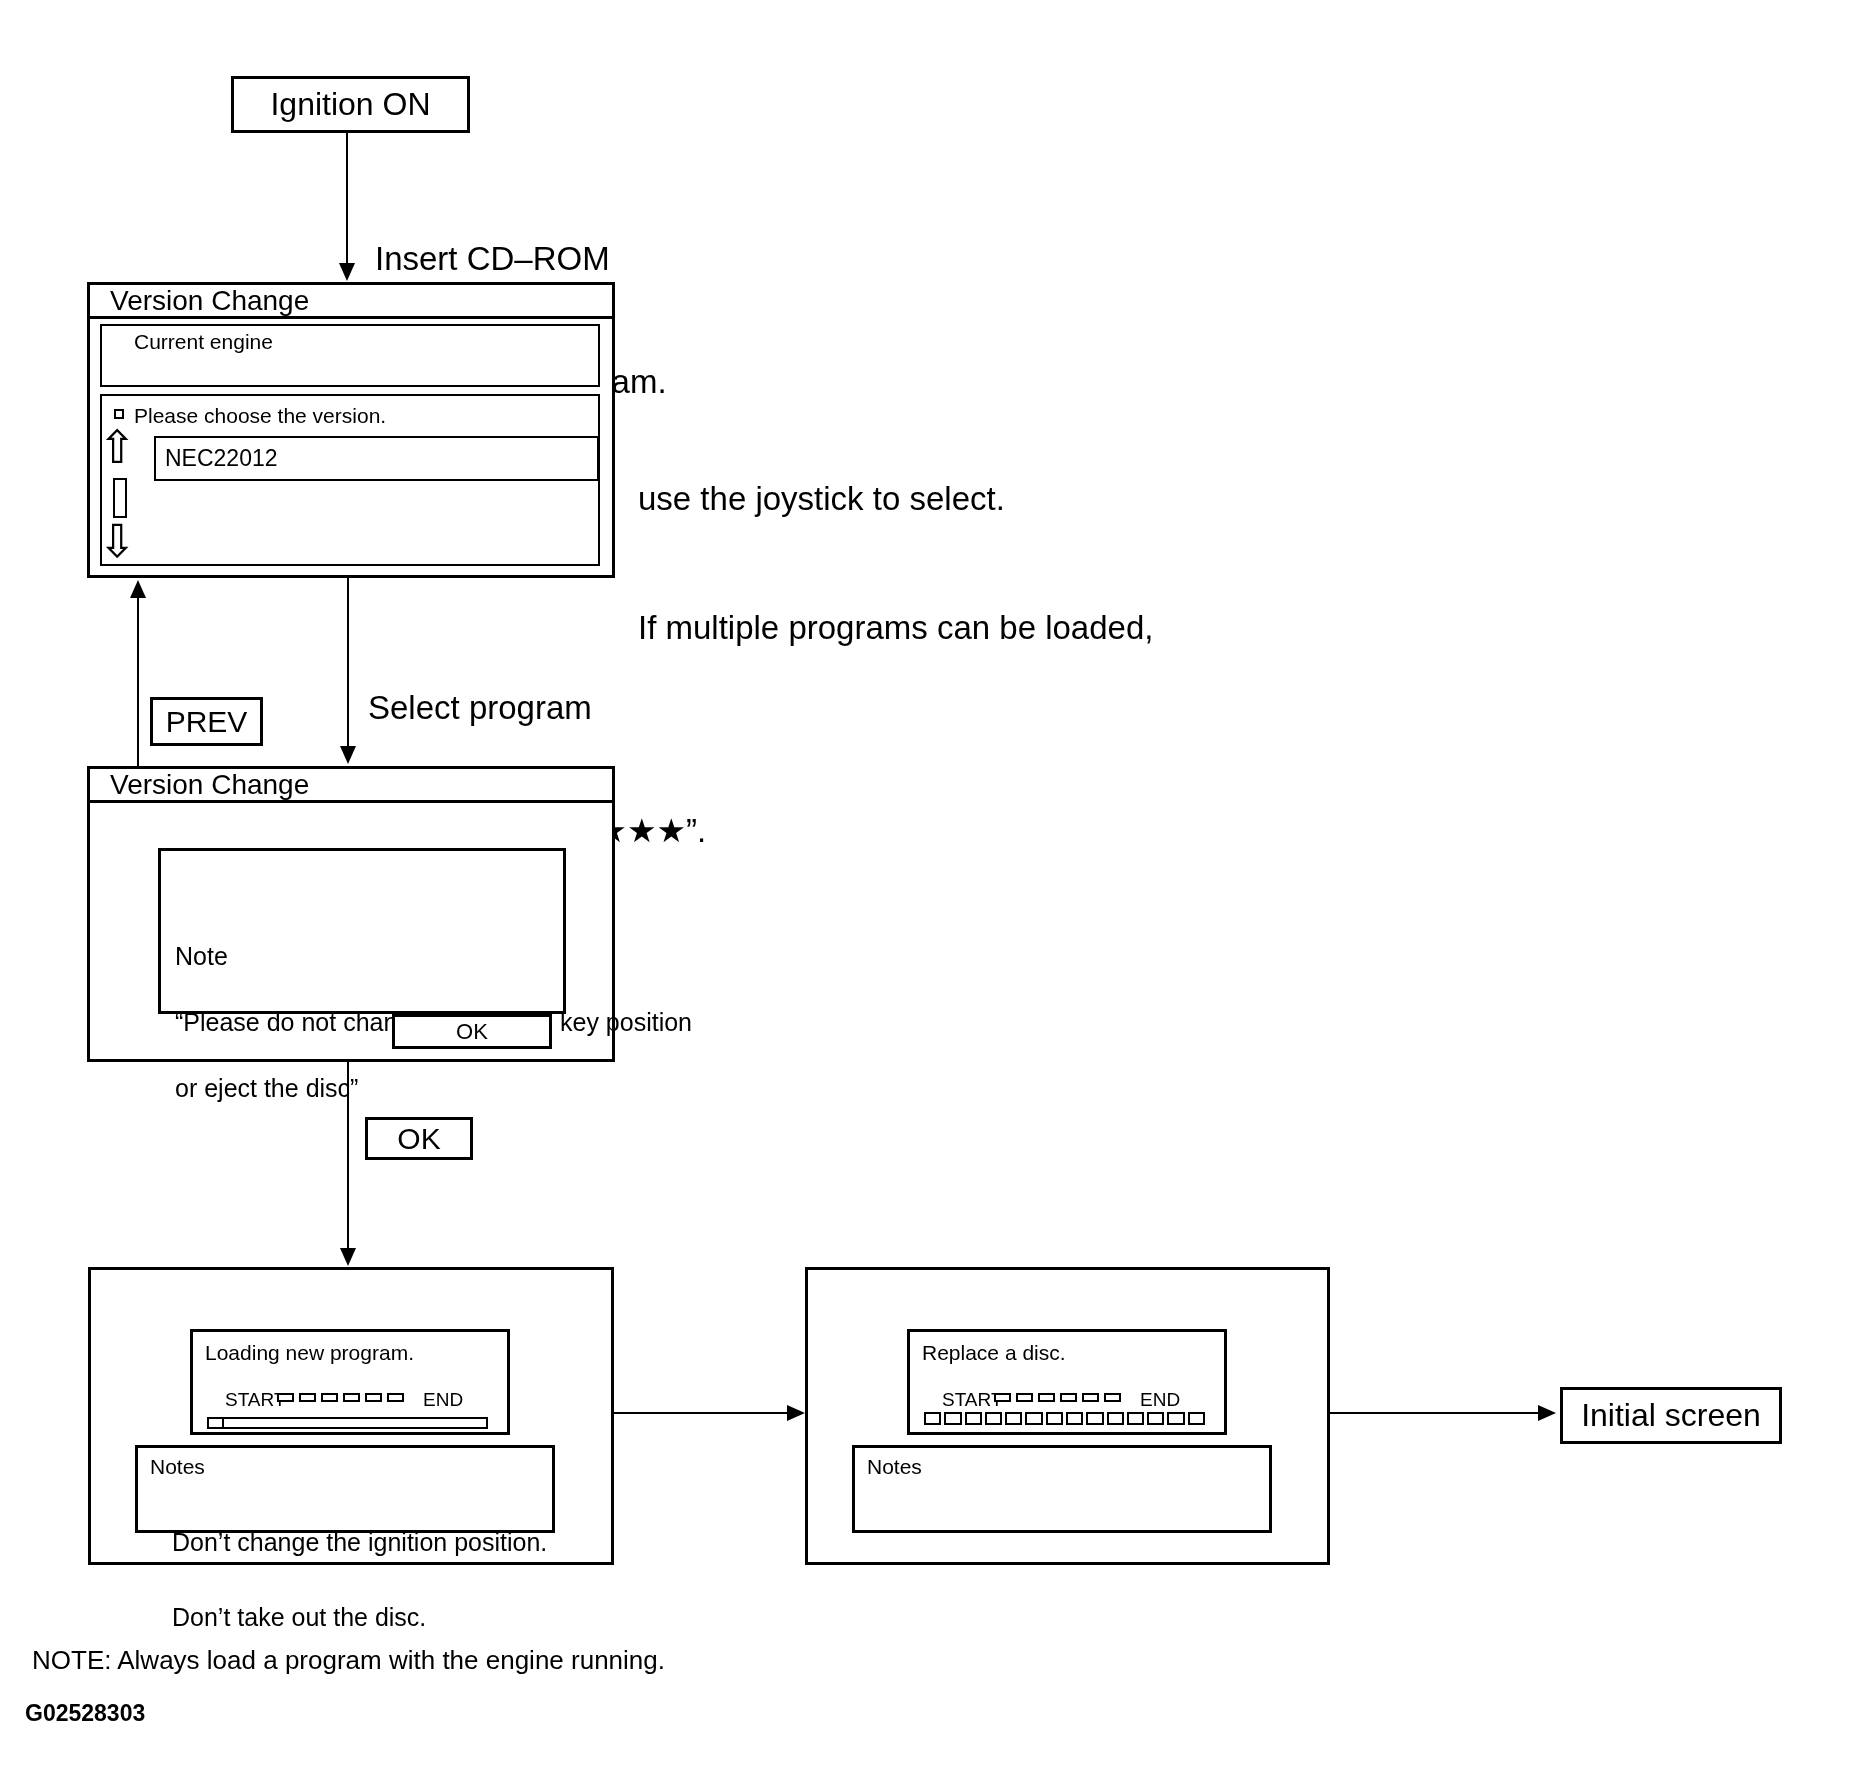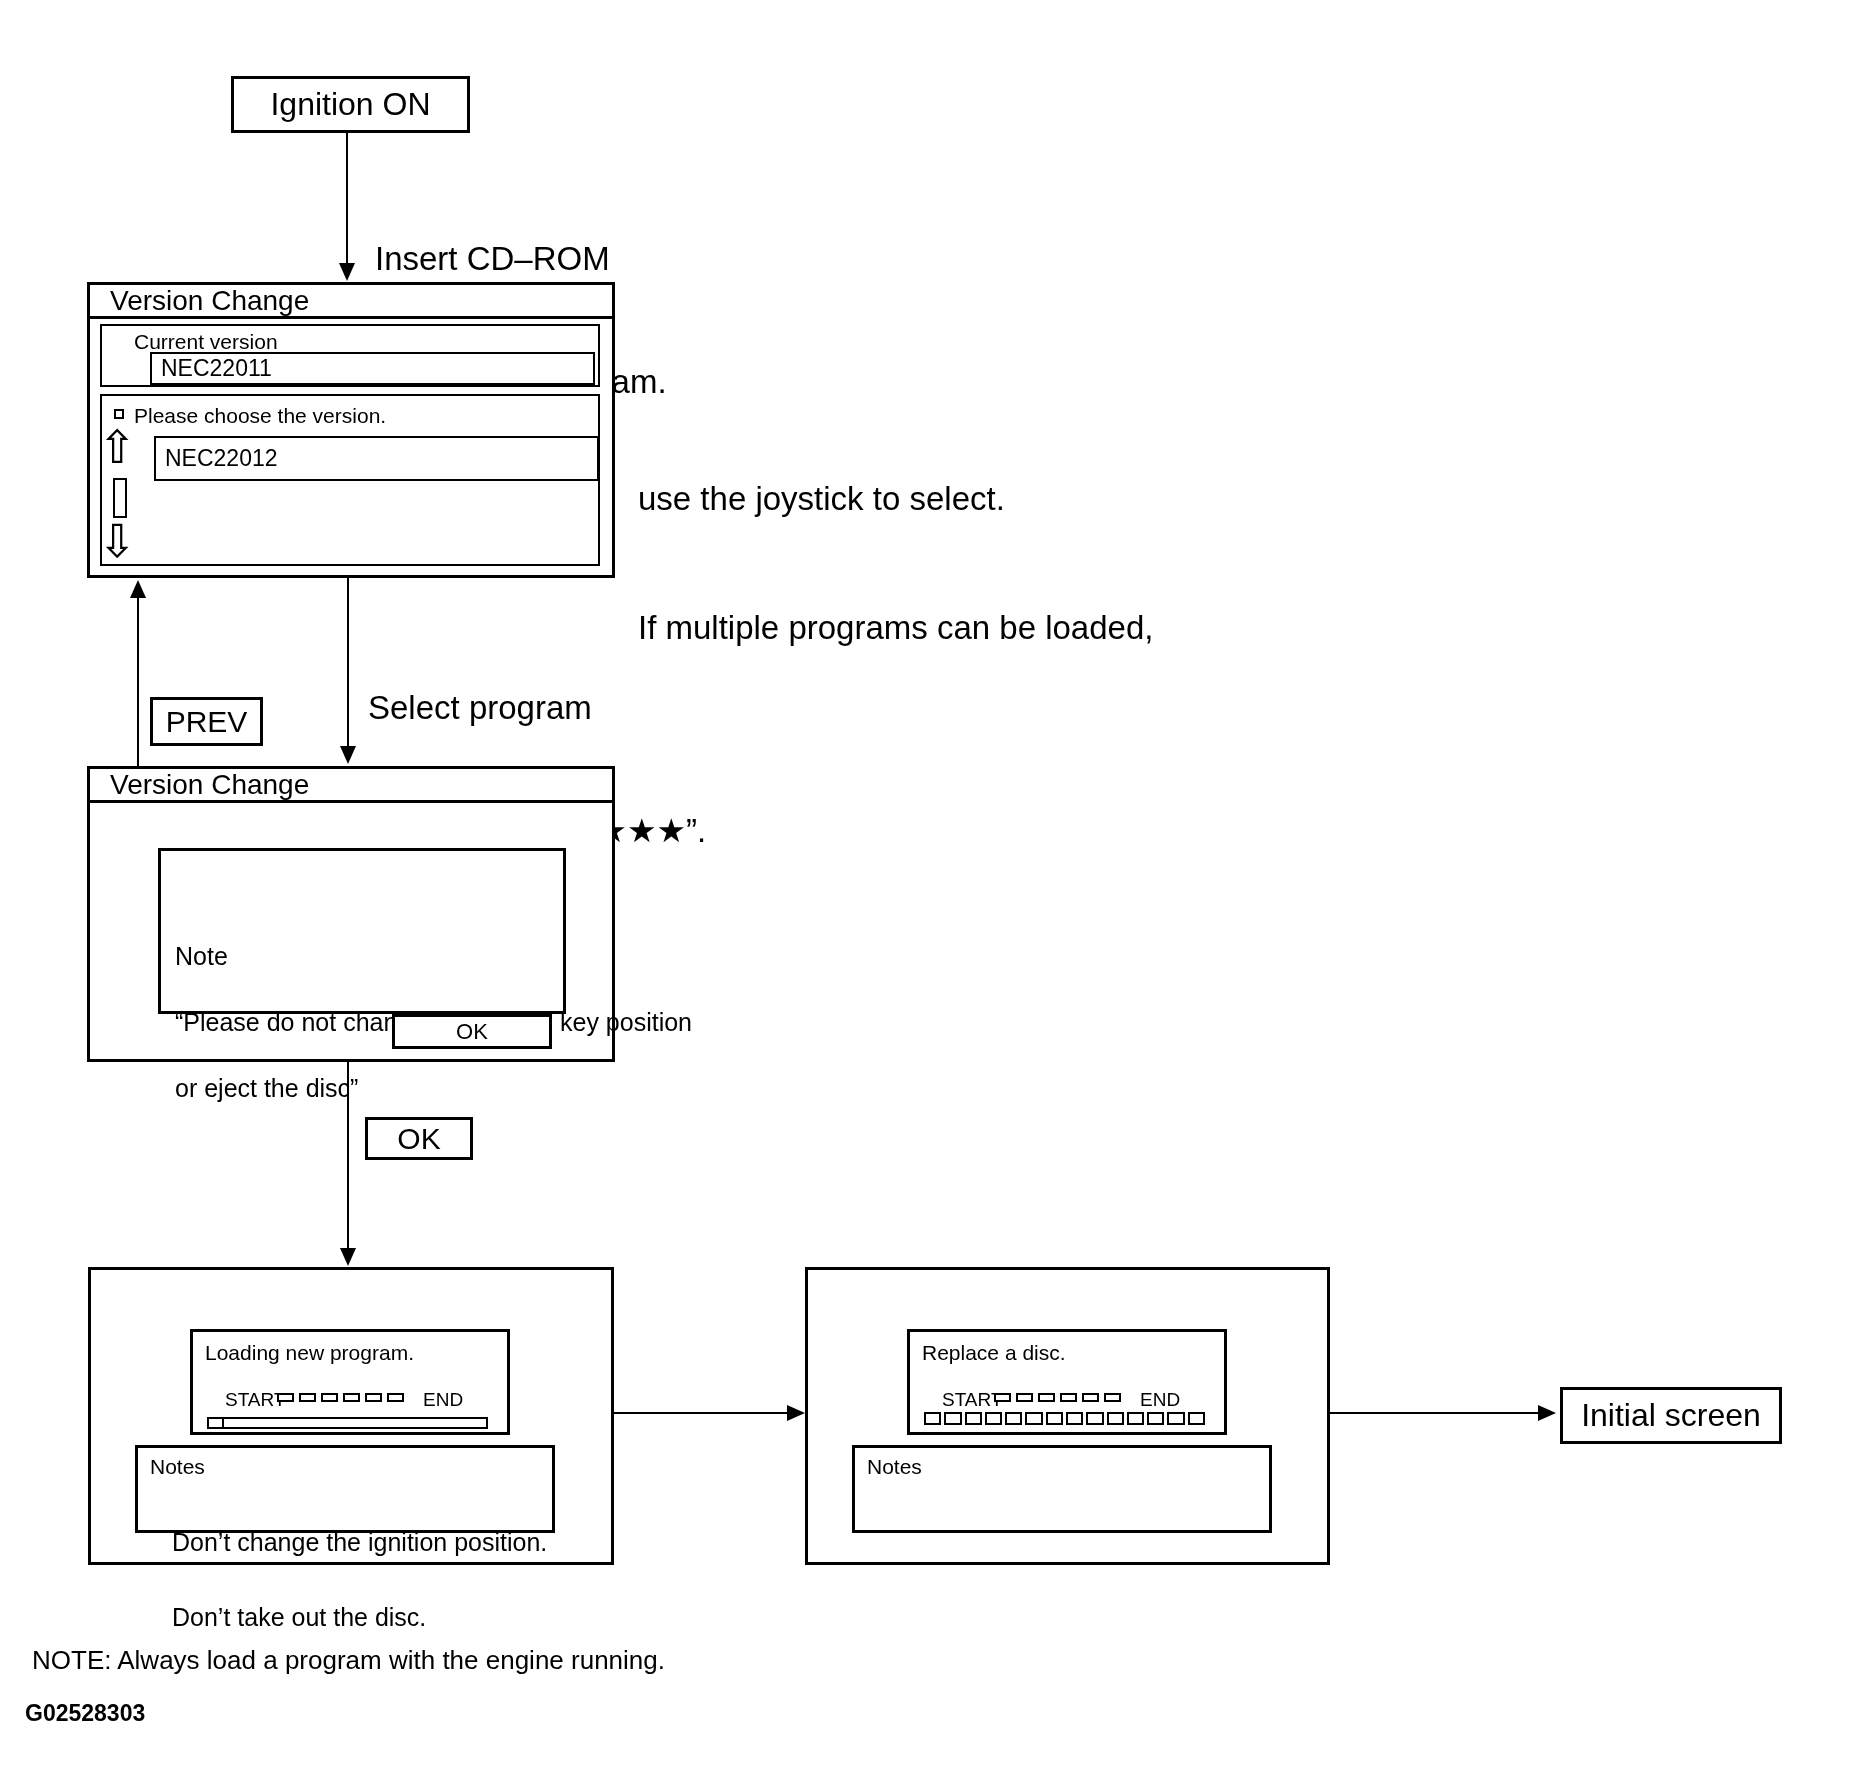--- a/index.html
+++ b/index.html
@@ -51,24 +51,21 @@
     <div>Insert CD–ROM</div>
     <div>for special program.</div>
   </div>
 
   <div class="box" style="left:87px;top:282px;width:528px;height:296px">
     <div class="titlebar">
       <span>Version Change</span>
     </div>
   </div>
   <div class="panel" style="left:100px;top:324px;width:500px;height:63px">
-    <div class="txt f21" style="left:32px;top:3px">Current version</div>
-  </div>
-  <div class="field" style="left:150px;top:352px;width:445px;height:33px">
-    <span>NEC22011</span>
+    <div class="txt f21" style="left:32px;top:3px">Current engine</div>
   </div>
   <div class="panel" style="left:100px;top:394px;width:500px;height:172px">
     <div style="position:absolute;left:12px;top:13px;width:10px;height:10px;border:2px solid #000"></div>
     <div class="txt f21" style="left:32px;top:7px">Please choose the version.</div>
   </div>
   <div class="field" style="left:154px;top:436px;width:445px;height:45px">
     <span>NEC22012</span>
   </div>
   <div class="glyph" style="left:98px;top:424px;font-size:46px">⇧</div>
   <div style="position:absolute;left:113px;top:478px;width:14px;height:40px;border:2px solid #000;background:#fff"></div>

